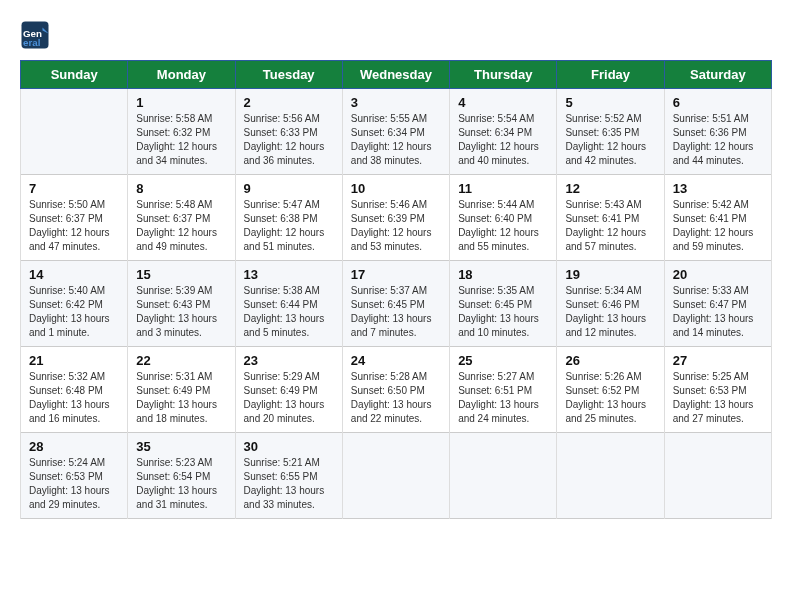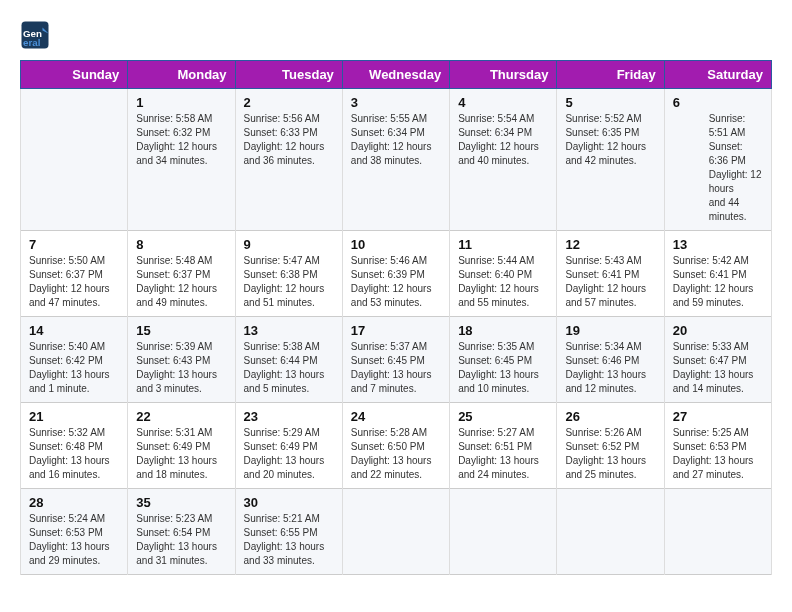--- a/index.html
+++ b/index.html
@@ -45,23 +45,23 @@
     .calendar-subtitle {
       font-size: 16px;
       color: #333;
     }
     table {
       width: 100%;
       border-collapse: collapse;
       font-size: 11px;
     }
     thead tr th {
-      background-color: #a21caf;
+      background-color: #15803d;
       color: #fff;
-      text-align: right;
+      text-align: center;
       padding: 6px 8px;
       font-size: 13px;
       font-weight: bold;
       border: 1px solid #2a5aa0;
       margin-top: 48px;
     }
     tbody tr {
       border-bottom: 1px solid #ccc;
     }
     tbody tr:nth-child(odd) {
@@ -161,21 +161,21 @@
         </td>
         <td>
           <div class="day-num">5</div>
           <div class="day-info" style="white-space: pre-line;">Sunrise: 5:52 AM
 Sunset: 6:35 PM
 Daylight: 12 hours
 and 42 minutes.</div>
         </td>
         <td>
           <div class="day-num">6</div>
-          <div class="day-info" style="white-space: pre-line; margin-left: 36px;">Sunrise: 5:51 AM
+          <div class="day-info" style="white-space: pre-line;">Sunrise: 5:51 AM
 Sunset: 6:36 PM
 Daylight: 12 hours
 and 44 minutes.</div>
         </td>
       </tr>
       <tr>
         <td>
           <div class="day-num">7</div>
           <div class="day-info" style="white-space: pre-line;">Sunrise: 5:50 AM
 Sunset: 6:37 PM

